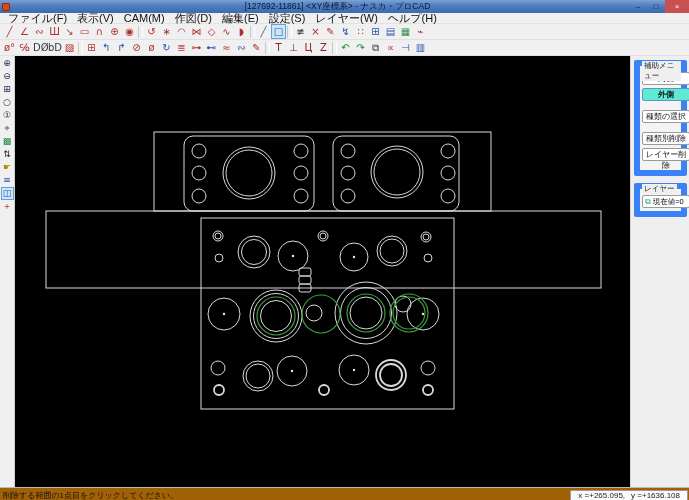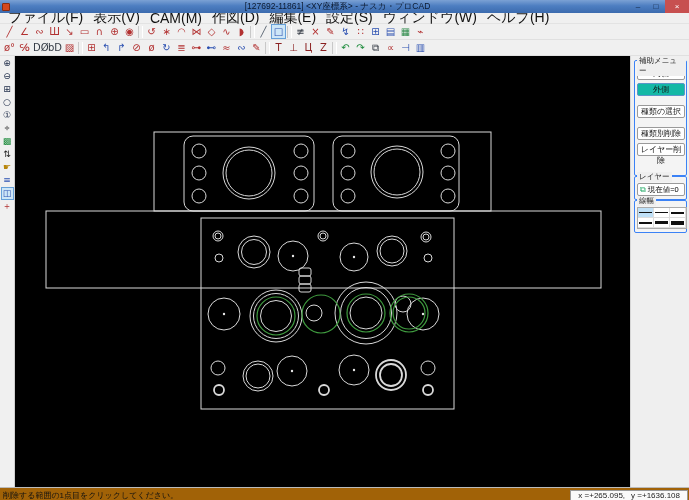--- a/index.html
+++ b/index.html
@@ -11,21 +11,21 @@
     display:flex; align-items:center; position:relative; }
   .app-icon { width:8px; height:8px; margin-left:2px; background:#d6481e; border:1px solid #8c2c10; border-radius:1px; }
   .title-text { position:absolute; left:0; right:14px; text-align:center; font-size:8.5px; color:#0c1a30; }
   .win-controls { margin-left:auto; display:flex; height:13px; z-index:2; }
   .win-btn { width:18px; height:13px; border:none; background:transparent; font-size:8px; line-height:12px;
     color:#10203a; cursor:default; }
   .win-btn.close { background:#c75050; color:#fff; width:24px; }
 
   
   .menubar { height:11px; background:#f0f0f0; display:flex; align-items:center; padding-left:3px; border-bottom:1px solid #e3e3e3; }
-  .menu-item { padding:0 5px; font-size:14px; color:#111; }
+  .menu-item { padding:0 5px; font-size:11px; color:#111; }
 
   
   .toolbar { height:16px; background:#f0f0f0; display:flex; align-items:center; padding-left:2px; border-bottom:1px solid #e0e0e0; }
   .tb-group { display:flex; align-items:center; }
   .tb-sep { width:5px; height:12px; margin:0 1px; border-left:1px solid #c8c8c8; border-right:1px solid #fff; }
   .tb-btn { width:15px; height:15px; border:1px solid transparent; background:transparent; font-size:10px;
     line-height:12px; text-align:center; padding:0; cursor:default; font-family:"DejaVu Sans",sans-serif; }
   .tb-btn.sel { background:#cde6f7; border:1px solid #66a0d8; }
 
   
@@ -33,27 +33,27 @@
   .sidebar { width:15px; background:#f0f0f0; border-right:1px solid #d0d0d0; display:flex; flex-direction:column; align-items:center; padding-top:1px; }
   .side-btn { width:13px; height:13px; border:1px solid transparent; background:transparent; font-size:9px; line-height:11px;
     padding:0; margin-bottom:0; cursor:default; font-family:"DejaVu Sans",sans-serif; }
   .side-btn.sel { background:#cde6f7; border:1px solid #66a0d8; }
 
   .canvas { flex:1; background:#000; position:relative; }
   .canvas svg { position:absolute; left:0; top:0; }
 
   
   .rpanel { width:59px; background:#efefef; border-left:1px solid #d6d6d6; padding:4px 2px 0 3px; }
-  .group { position:relative; border:1px solid #3b82f6; background:#f4f4f4; border-radius:2px;
-    padding:6px 2px 3px 2px; }
+  .group { position:relative; border:6px solid #3b82f6; background:#f4f4f4; border-radius:2px;
+    margin-bottom:7px; padding:6px 2px 3px 2px; }
   .group-label { position:absolute; top:-5px; left:2px; background:#efefef; padding:0 2px; font-size:7.5px; color:#222; }
   .aux-box { height:116px; }
   .aux-btn { display:block; width:48px; margin:0 auto 3px auto; height:13px; background:#fff;
     border:1px solid #9a9a9a; border-radius:2px; font-size:8px; color:#111; padding:0; cursor:default; }
-  .aux-btn.active { background:#14b8a6; border-color:#5a96c8; }
+  .aux-btn.active { background:#5eead4; border-color:#5a96c8;font-weight:bold; }
   .aux-gap { height:6px; }
 
   .layer-btn { display:flex; align-items:center; gap:2px; width:48px; margin:0 auto; height:13px; background:#fff;
     border:1px solid #9a9a9a; border-radius:2px; font-size:7.5px; padding:0 2px; cursor:default; }
   .layer-btn .g { color:#2a6; font-size:8px; }
 
   .lw-grid, .lt-grid { display:flex; flex-wrap:wrap; width:50px; margin:0 auto; background:#fff; border:1px solid #aaa; }
   .lw-cell { width:16px; height:10px; display:flex; align-items:center; padding:0 1px; border-right:1px solid #ddd; border-bottom:1px solid #ddd; }
   .lw-cell.sel { background:#bfe0f7; }
   .lw-line { width:100%; background:#111; }
@@ -90,21 +90,21 @@
   </div>
 </div>
 
 <div class="menubar">
     <span class="menu-item">ファイル(F)</span>
     <span class="menu-item">表示(V)</span>
     <span class="menu-item">CAM(M)</span>
     <span class="menu-item">作図(D)</span>
     <span class="menu-item">編集(E)</span>
     <span class="menu-item">設定(S)</span>
-    <span class="menu-item">ウィンドウ(W)</span>
+    <span class="menu-item">レイヤー(W)</span>
     <span class="menu-item">ヘルプ(H)</span>
   </div>
 
 <div class="toolbar">
   <div class="tb-group">
       <button class="tb-btn" style="color: rgb(178, 48, 48);">╱</button>
       <button class="tb-btn" style="color: rgb(178, 48, 48);">∠</button>
       <button class="tb-btn" style="color: rgb(178, 48, 48);">∾</button>
       <button class="tb-btn" style="color: rgb(178, 48, 48);">Ш</button>
       <button class="tb-btn" style="color: rgb(178, 48, 48);">↘</button>
@@ -308,43 +308,20 @@
     </div>
 
     <div class="group">
       <div class="group-label">レイヤー</div>
       <button class="layer-btn">
         <span class="g">⧉</span>
         <span>現在値=0</span>
       </button>
     </div>
 
-    <div class="group">
-      <div class="group-label">線幅</div>
-      <div class="lw-grid">
-          <div class="lw-cell sel">
-            <div class="lw-line" style="height: 1px;"></div>
-          </div>
-          <div class="lw-cell">
-            <div class="lw-line" style="height: 1px;"></div>
-          </div>
-          <div class="lw-cell">
-            <div class="lw-line" style="height: 2px;"></div>
-          </div>
-          <div class="lw-cell">
-            <div class="lw-line" style="height: 2px;"></div>
-          </div>
-          <div class="lw-cell">
-            <div class="lw-line" style="height: 3px;"></div>
-          </div>
-          <div class="lw-cell">
-            <div class="lw-line" style="height: 4px;"></div>
-          </div>
-        </div>
-    </div>
 
 
   </div>
 </div>
 
 <div class="statusbar">
   <div class="status-msg">削除する範囲の1点目をクリックしてください。</div>
   <div class="coords">
     <span>x =+265.095,</span>
     <span>y =+1636.108</span>

